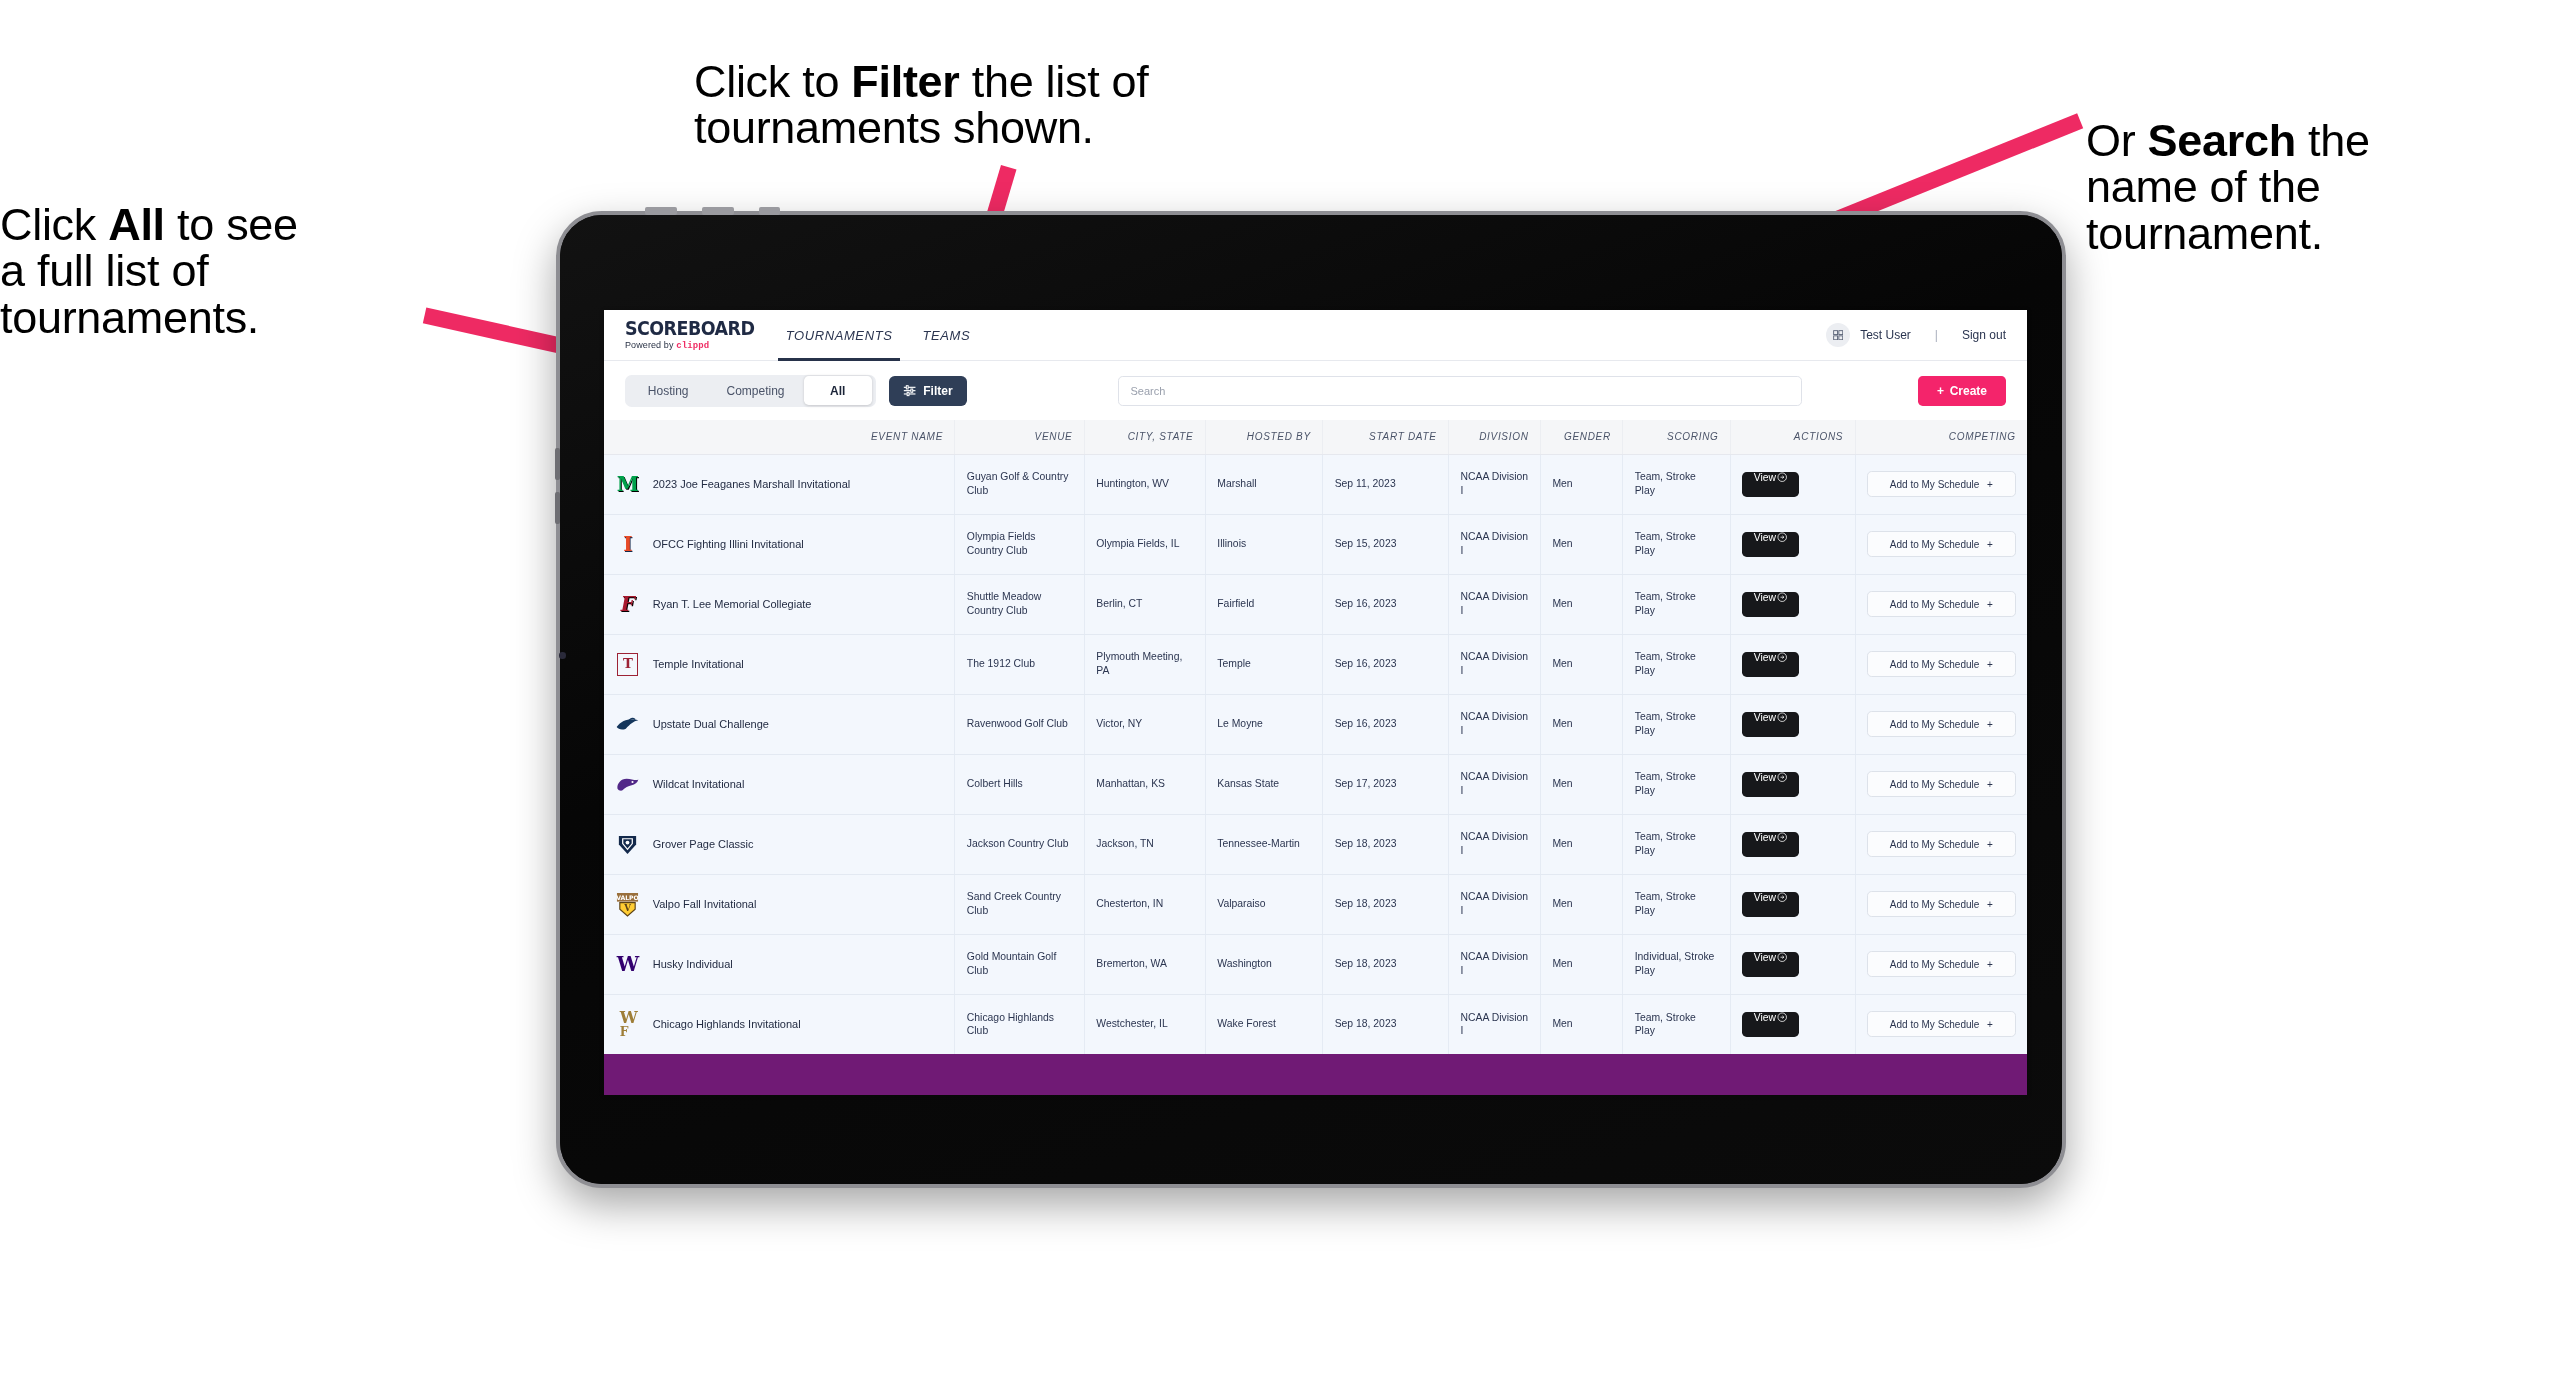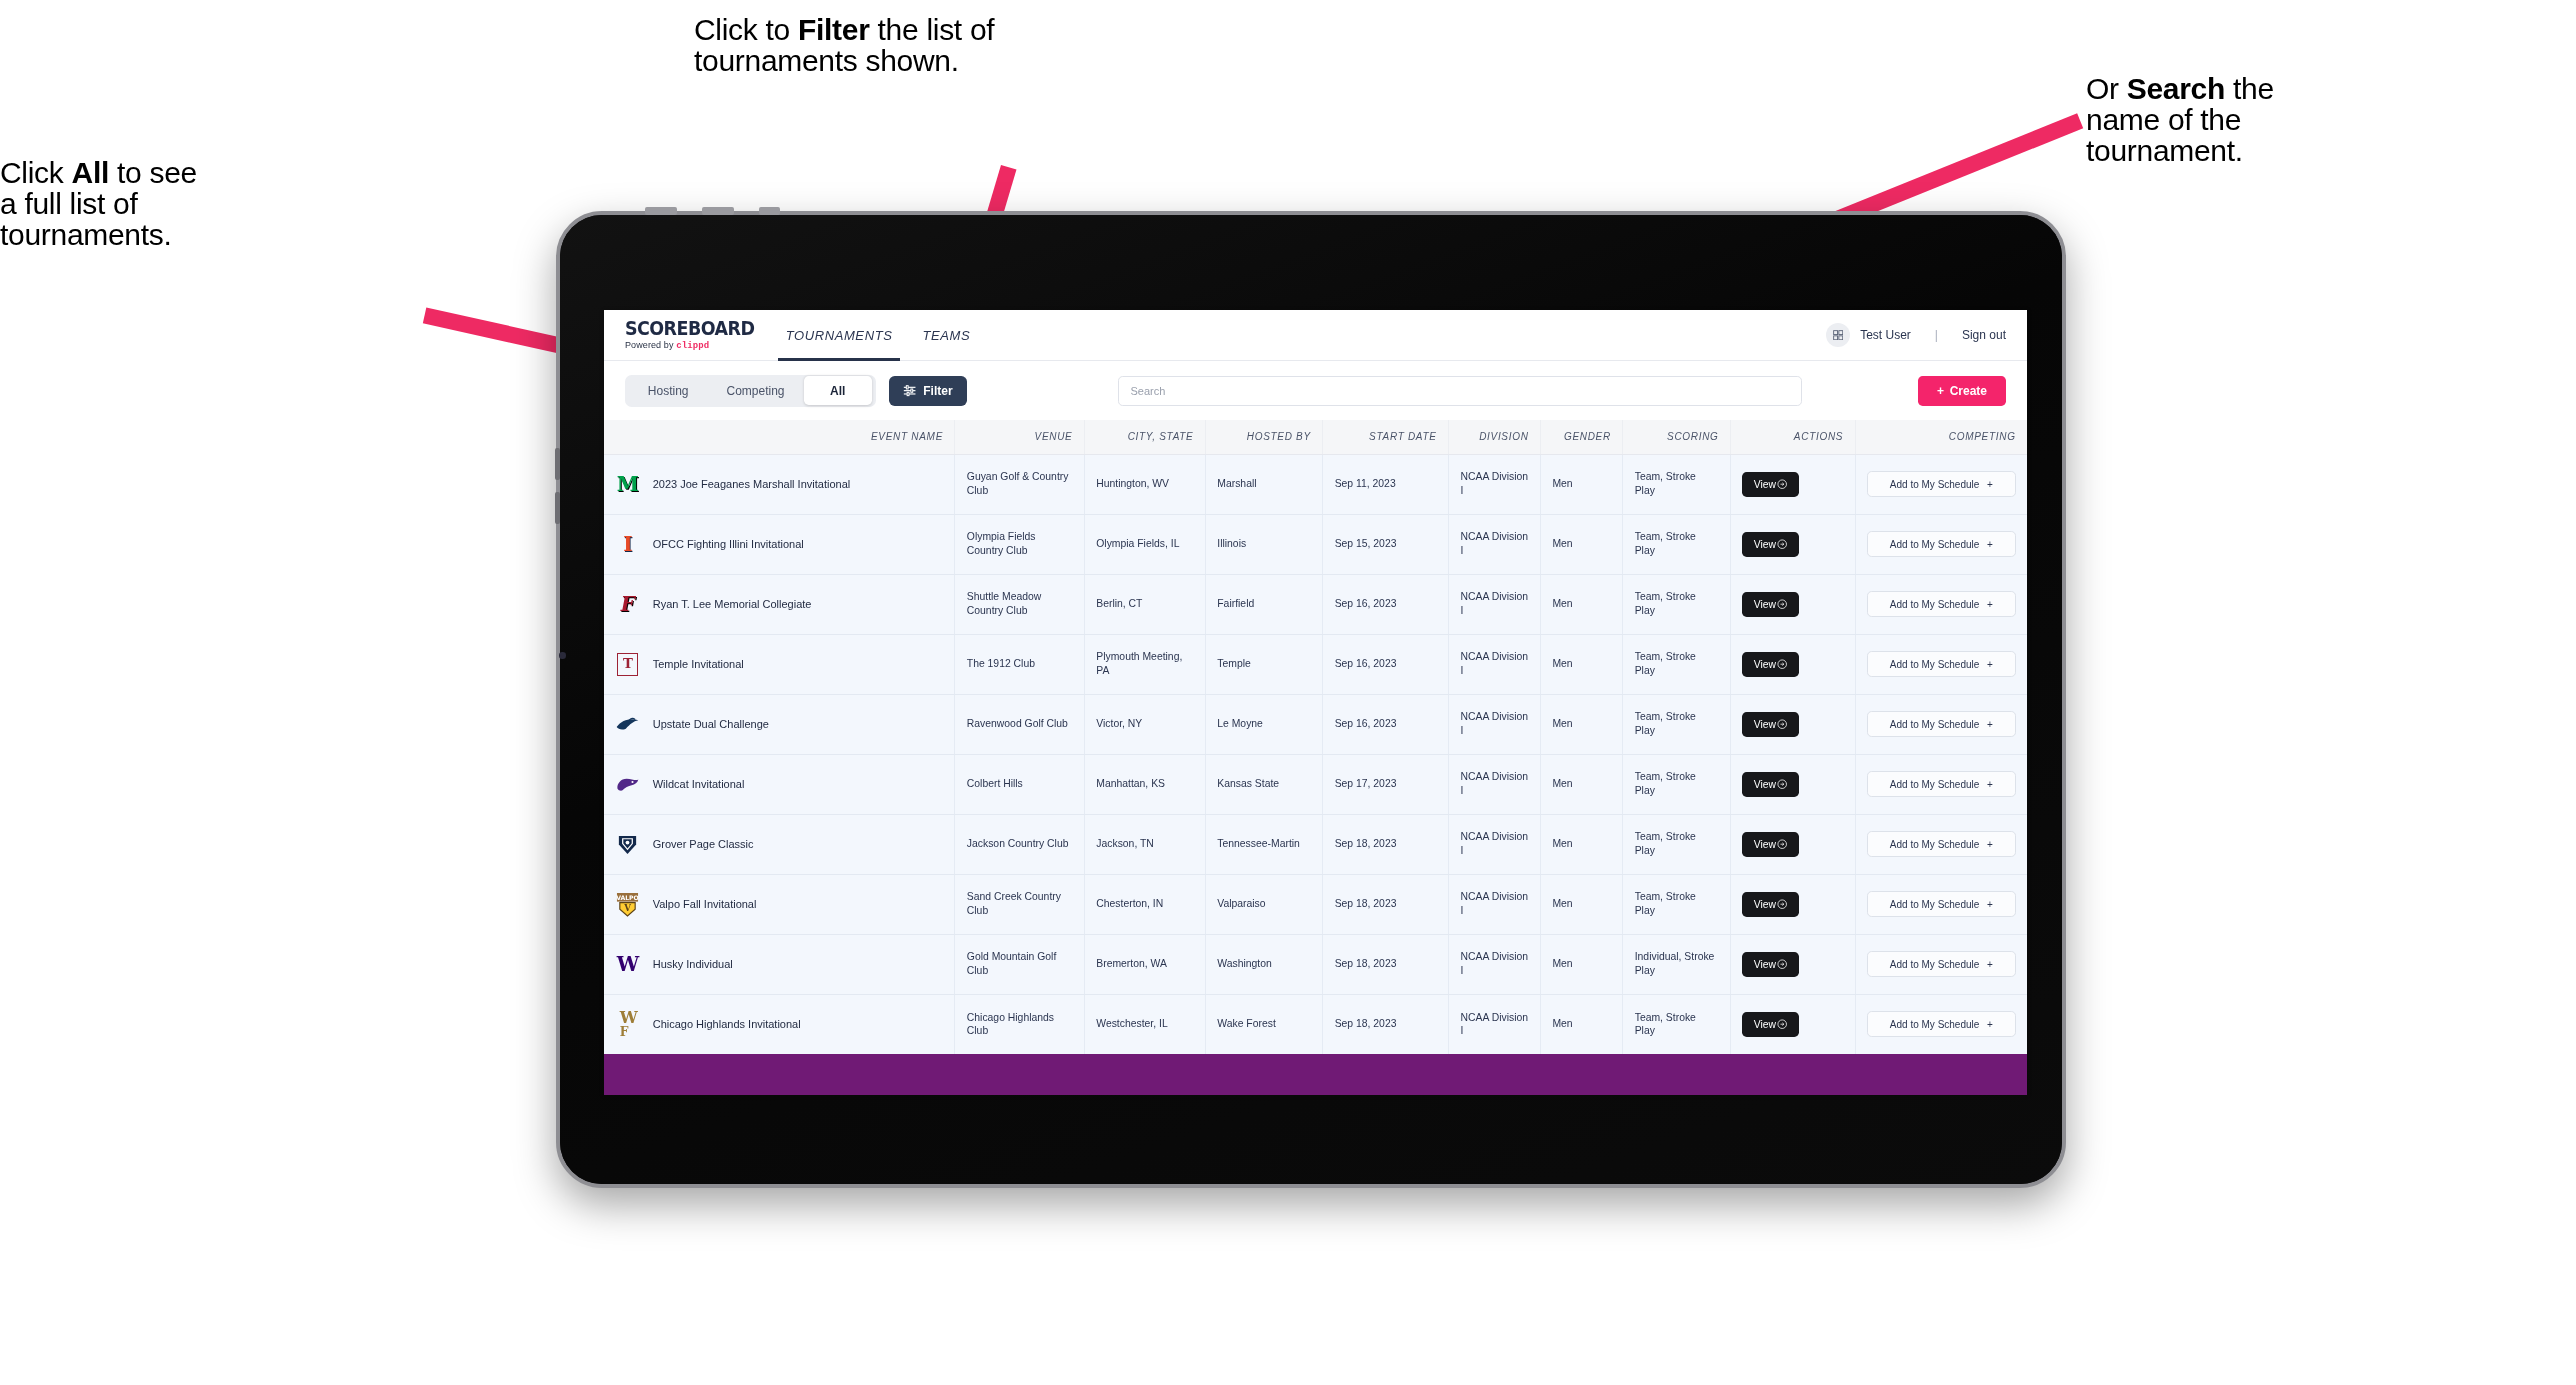--- a/index.html
+++ b/index.html
@@ -9,25 +9,26 @@
     font-family: "Liberation Sans", sans-serif;
     overflow: hidden;
   }
   .stage { position: relative; width: 2576px; height: 1386px; background:#fff; }
 
   
   .callout {
     position: absolute;
     color: #000;
     font-family: "Liberation Sans", sans-serif;
-    font-size: 30px;
+    font-size: 45px;
     line-height: 1.03;
     font-weight: 400;
     letter-spacing: -0.3px;
     white-space: pre-line;
+    margin-top: 44px;
   }
   .callout b { font-weight: 700; }
   #callout-filter { left: 694px; top: 15px; width: 665px; }
   #callout-all    { left: 0px;   top: 158px; width: 446px; }
   #callout-search { left: 2086px; top: 74px; width: 494px; }
 
   .arrow-svg { position: absolute; left:0; top:0; width: 2576px; height: 1386px; pointer-events: none; }
 
   
   .tablet {
@@ -153,21 +154,21 @@
   .logo { width:25px; height:25px; flex:0 0 25px; display:flex; align-items:center; justify-content:center; }
   .logo svg, .logo span { display:block; }
   .logotxt {
     font-family:"DejaVu Serif", serif; font-weight:700; font-size:20px; line-height:1;
   }
   .ename { font-size:11px; color:#232c43; }
 
   .viewbtn {
     background:#17181b; color:#fff; border:none; cursor:pointer; border-radius:4.7px;
     font-size:10.4px; height:25px; padding:0 11.4px;
-    display:inline-flex; align-items:center; gap:1px;
+    display:inline-flex; gap:1px;
   }
   .schedbtn {
     background:#fbfcfe; color:#2b3550; border:0.9px solid #dde2ea; cursor:pointer; border-radius:4.7px;
     font-size:10px; height:26px; padding:0 11.4px; width:100%;
     display:inline-flex; align-items:center; justify-content:center; gap:7.6px;
     font-family:"Liberation Sans", sans-serif;
   }
 </style>
 </head>
 <body>

